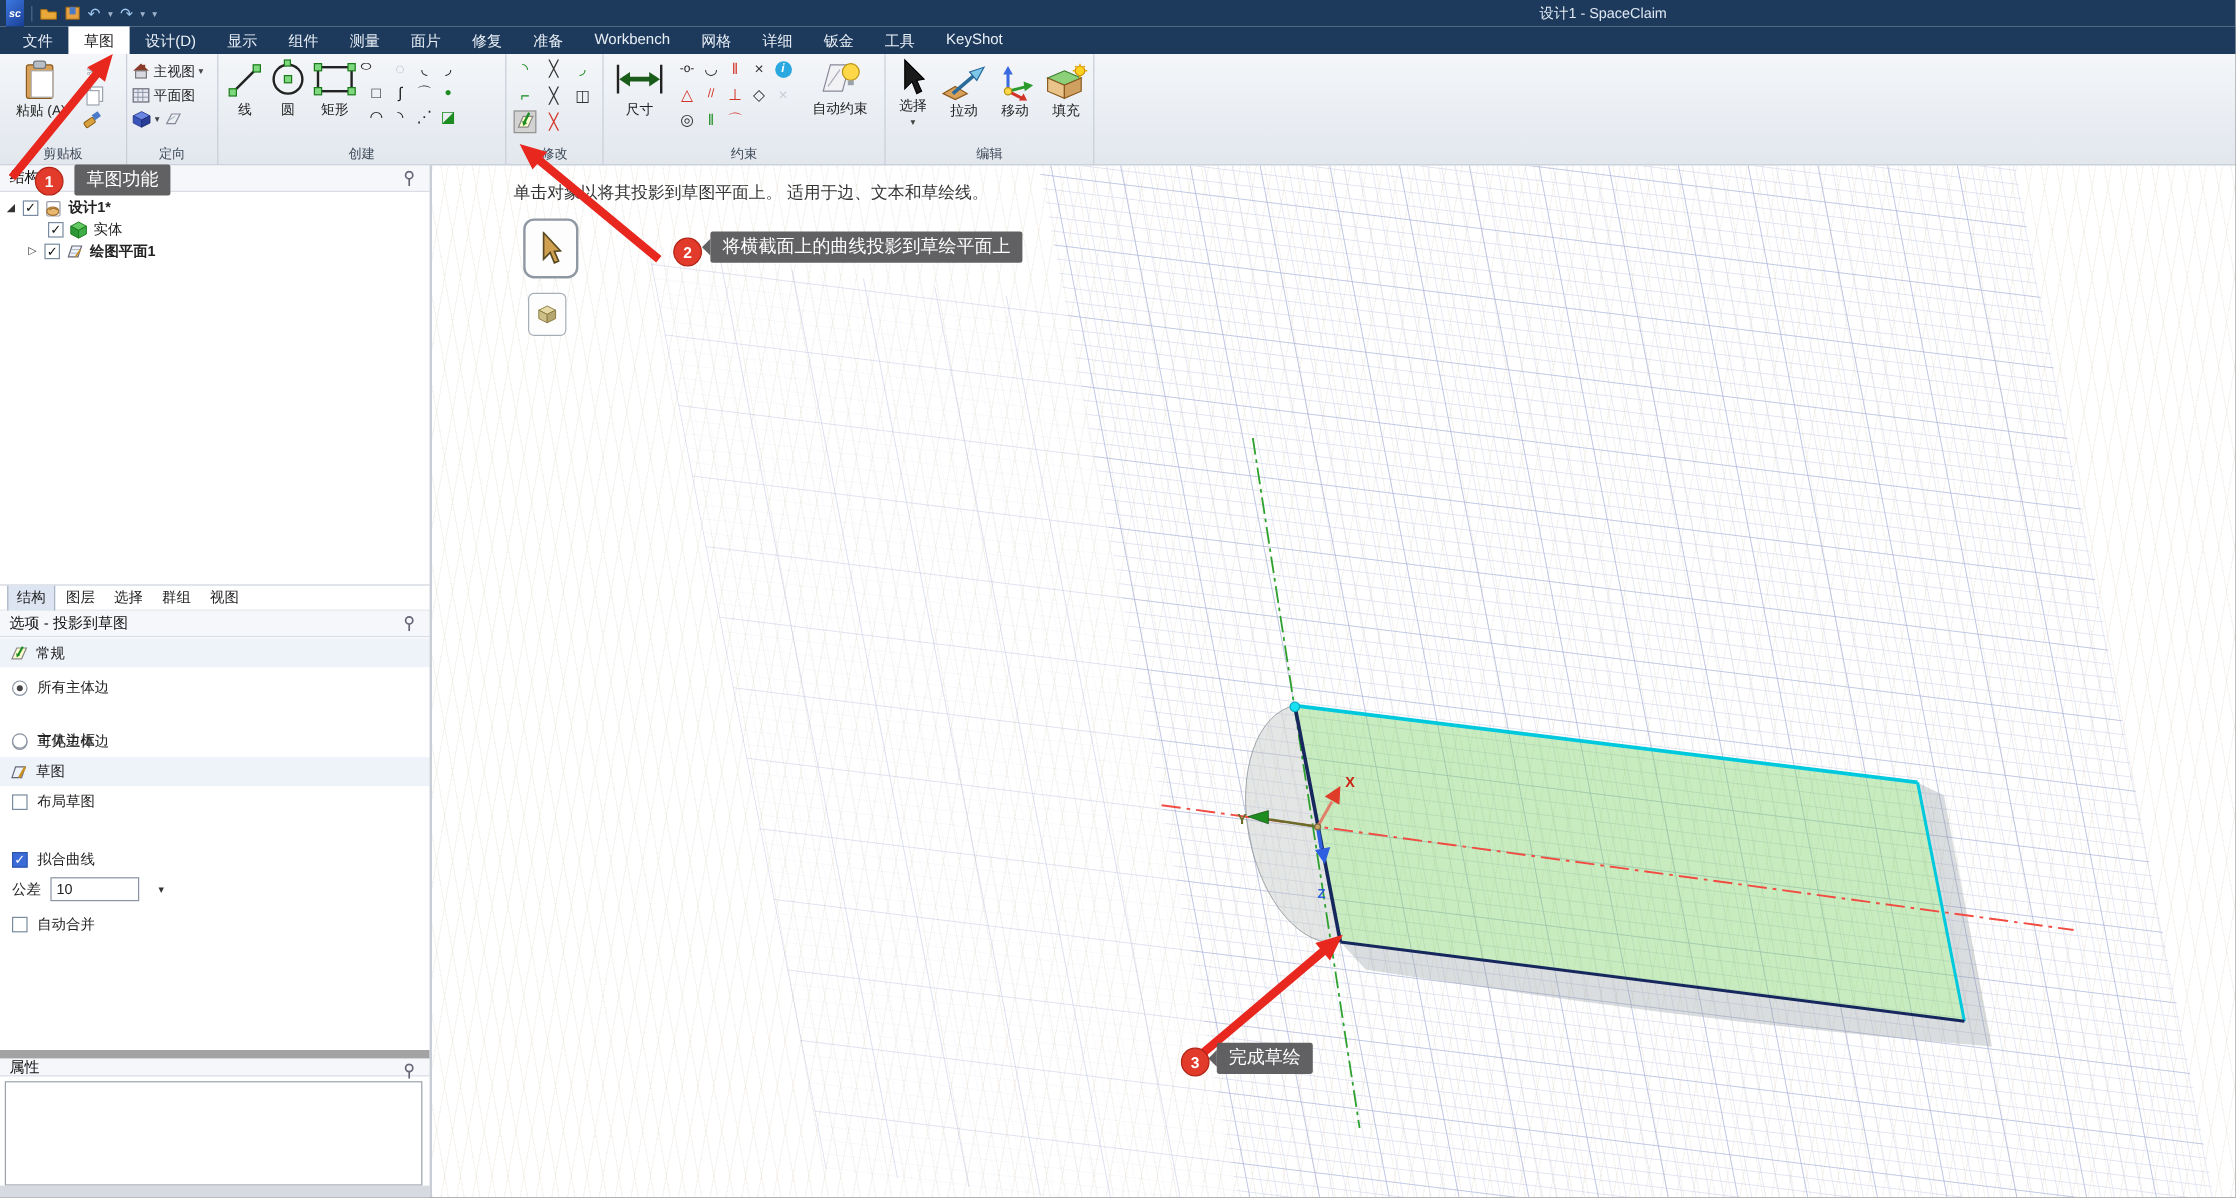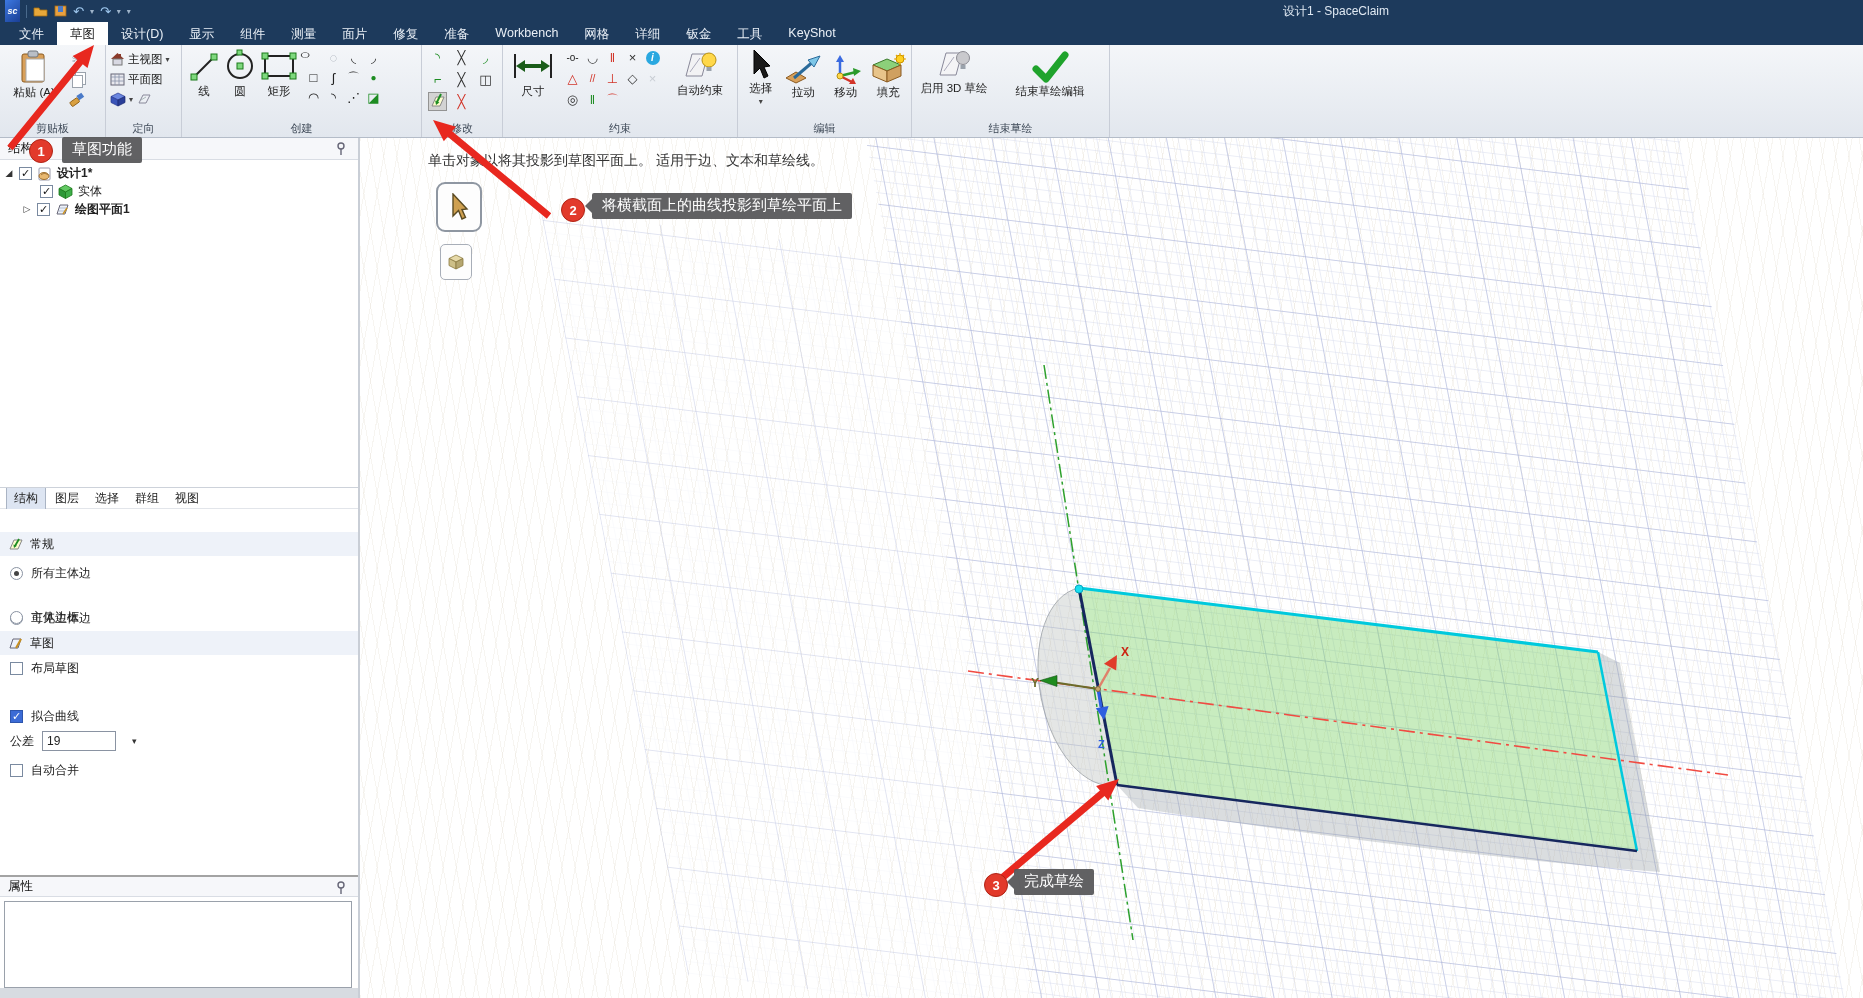--- a/index.html
+++ b/index.html
@@ -324,38 +324,20 @@
           <polygon points="4,12 18,18 18,29 4,23" fill="#e8c48a" stroke="#8a5a20"></polygon>
           <polygon points="32,12 18,18 18,29 32,23" fill="#d0a060" stroke="#8a5a20"></polygon>
           <circle cx="31" cy="6" r="4" fill="#ffd020" stroke="#c89000"></circle>
           <path d="M31 0v2M31 10v2M25 6h2M35 6h2M27 2l1.5 1.5M35 2l-1.5 1.5" stroke="#e8a800" stroke-width="1.2"></path>
         </svg>
         <span>填充</span>
       </div>
       <div class="rg-label">编辑</div>
     </div>
 
-    <div class="rg" style="width:198px;display:flex;gap:10px;border-right:1px solid #c8cdd7;">
-      <div class="bigbtn" style="width:76px;">
-        <svg width="36" height="32">
-          <polygon points="4,27 10,5 26,5 20,27" fill="#f4f4f6" stroke="#889"></polygon>
-          <path d="M8 23l10-14" stroke="#aab" stroke-width="1"></path>
-          <circle cx="27" cy="10" r="6.5" fill="#c9c9cd" stroke="#8a8a92"></circle>
-          <rect x="24.5" y="17" width="5" height="4" fill="#9aa2ac"></rect>
-        </svg>
-        <span style="width:72px;">启用 3D 草绘</span>
-      </div>
-      <div class="bigbtn" style="width:96px;padding-top:3px;">
-        <svg width="38" height="32">
-          <path d="M5 18 L15 28 L34 4" fill="none" stroke="#1fa32c" stroke-width="7" stroke-linecap="round" stroke-linejoin="round"></path>
-        </svg>
-        <span style="white-space:nowrap;">结束草绘编辑</span>
-      </div>
-      <div class="rg-label">结束草绘</div>
-    </div>
   </div>
 
   <div class="leftpanel">
     <div class="phead" style="top:0;">
       <span>结构</span>
       <svg class="pin" width="10" height="13">
           <circle cx="5" cy="4" r="3" fill="none" stroke="#667" stroke-width="1.4"></circle>
           <line x1="5" y1="7" x2="5" y2="13" stroke="#667" stroke-width="1.4"></line>
         </svg>
     </div>
@@ -397,20 +379,27 @@
     </div>
 
     <div class="ptabs">
       <span class="ptab sel">结构</span>
       <span class="ptab">图层</span>
       <span class="ptab">选择</span>
       <span class="ptab">群组</span>
       <span class="ptab">视图</span>
     </div>
 
+    <div class="phead" style="top:371px;">
+      <span>选项 - 投影到草图</span>
+      <svg class="pin" width="10" height="13">
+          <circle cx="5" cy="4" r="3" fill="none" stroke="#667" stroke-width="1.4"></circle>
+          <line x1="5" y1="7" x2="5" y2="13" stroke="#667" stroke-width="1.4"></line>
+        </svg>
+    </div>
 
     <div class="secrow" style="top:394px;align-items:center;">
       <svg width="16" height="14">
           <polygon points="2,12 6,3 14,3 10,12" fill="#fdfdd0" stroke="#888"></polygon>
           <path d="M11 2l-4 7" stroke="#1d8c22" stroke-width="1.8"></path>
           <polygon points="6,11 5.4,7.4 8.8,8.8" fill="#1d8c22"></polygon>
         </svg>
       <span>常规</span>
     </div>
     <div class="plainrow" style="top:425px;">
@@ -440,30 +429,30 @@
 
     <div class="plainrow" style="top:568px;">
       <span class="cb blue">
           <span>✓</span>
         </span>
       <span>拟合曲线</span>
     </div>
     <div class="plainrow" style="top:593px;">
       <span>公差</span>
       <span class="tolinput">
-          <span>19</span>
+          <span>10</span>
         </span>
       <span class="tolcaret">▾</span>
     </div>
     <div class="plainrow" style="top:622px;">
       <span class="cb"></span>
       <span>自动合并</span>
     </div>
 
-    <div class="phead" style="top:737px;border-top:2px solid #a3a3a3;">
+    <div class="phead" style="top:737px;border-top:7px solid #a3a3a3;">
       <span>属性</span>
       <svg class="pin" width="10" height="13">
           <circle cx="5" cy="4" r="3" fill="none" stroke="#667" stroke-width="1.4"></circle>
           <line x1="5" y1="7" x2="5" y2="13" stroke="#667" stroke-width="1.4"></line>
         </svg>
     </div>
     <div class="propbox"></div>
     <div class="panelbottom"></div>
   </div>
 

